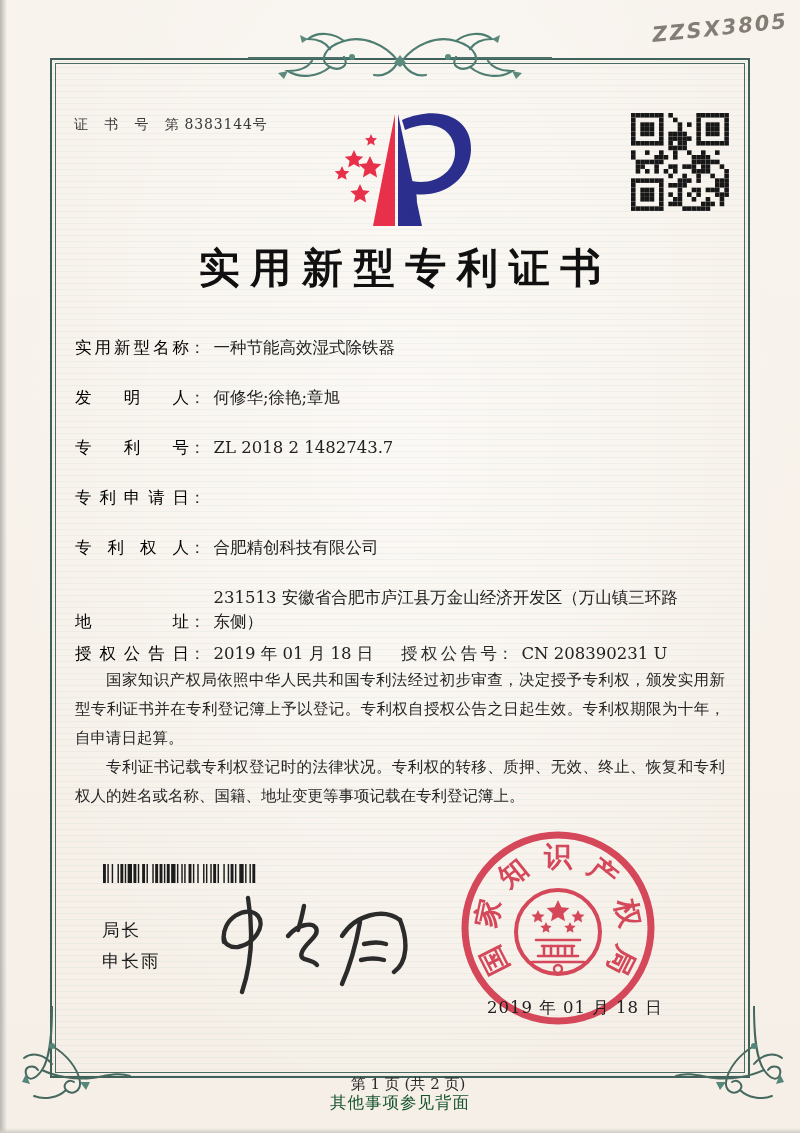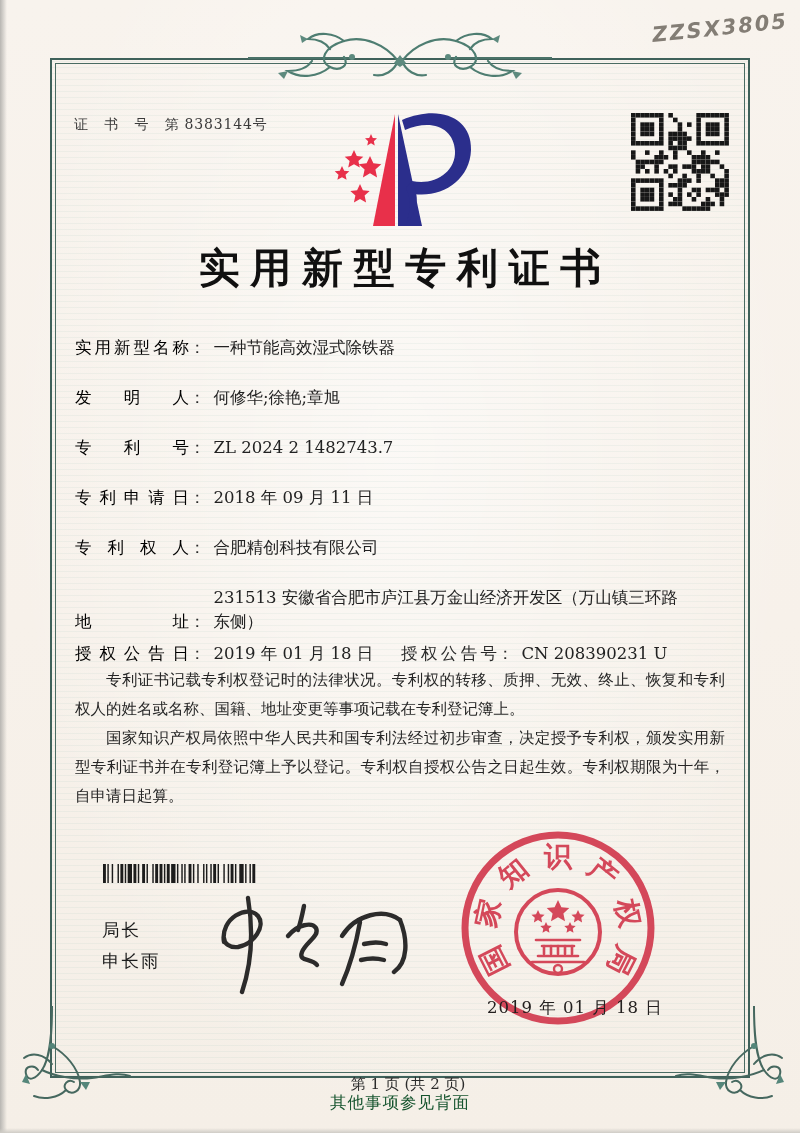--- a/index.html
+++ b/index.html
@@ -393,26 +393,25 @@
       <span class="fvalue">一种节能高效湿式除铁器</span>
     </div>
     <div class="frow">
       <span class="flabel">发明人</span>
         <span class="fcolon">：</span>
       <span class="fvalue">何修华;徐艳;章旭</span>
     </div>
     <div class="frow">
       <span class="flabel">专利号</span>
         <span class="fcolon">：</span>
-      <span class="fvalue">ZL 2024 2 1482743.7</span>
+      <span class="fvalue">ZL 2018 2 1482743.7</span>
     </div>
     <div class="frow">
       <span class="flabel">专利申请日</span>
         <span class="fcolon">：</span>
-      <span class="fvalue">2018 年 09 月 11 日</span>
     </div>
     <div class="frow">
       <span class="flabel">专利权人</span>
         <span class="fcolon">：</span>
       <span class="fvalue">合肥精创科技有限公司</span>
     </div>
     <div class="frow frow-addr">
       <span class="flabel">地址</span>
         <span class="fcolon">：</span>
       <span class="fvalue" style="width:470px;">231513 安徽省合肥市庐江县万金山经济开发区（万山镇三环路东侧）</span>
@@ -425,22 +424,22 @@
       </span>
       <span class="pair2">
         <span class="flabel2">授权公告号</span>
           <span class="fcolon">：</span>
         <span class="fvalue">CN 208390231 U</span>
       </span>
     </div>
   </div>
 
   <div class="paras">
+    <p>国家知识产权局依照中华人民共和国专利法经过初步审查，决定授予专利权，颁发实用新型专利证书并在专利登记簿上予以登记。专利权自授权公告之日起生效。专利权期限为十年，自申请日起算。</p>
     <p>专利证书记载专利权登记时的法律状况。专利权的转移、质押、无效、终止、恢复和专利权人的姓名或名称、国籍、地址变更等事项记载在专利登记簿上。</p>
-    <p>国家知识产权局依照中华人民共和国专利法经过初步审查，决定授予专利权，颁发实用新型专利证书并在专利登记簿上予以登记。专利权自授权公告之日起生效。专利权期限为十年，自申请日起算。</p>
   </div>
 
   <svg class="barcode" id="barcode" width="206" height="19" viewBox="0 0 206 19">
       <rect x="0" y="0" width="2.9" height="19" fill="#1c1c1c"></rect>
       <rect x="4.35" y="0" width="1.45" height="19" fill="#1c1c1c"></rect>
       <rect x="8.7" y="0" width="1.45" height="19" fill="#1c1c1c"></rect>
       <rect x="14.499999999999998" y="0" width="1.45" height="19" fill="#1c1c1c"></rect>
       <rect x="17.4" y="0" width="2.9" height="19" fill="#1c1c1c"></rect>
       <rect x="21.749999999999996" y="0" width="1.45" height="19" fill="#1c1c1c"></rect>
       <rect x="24.649999999999995" y="0" width="4.35" height="19" fill="#1c1c1c"></rect>

